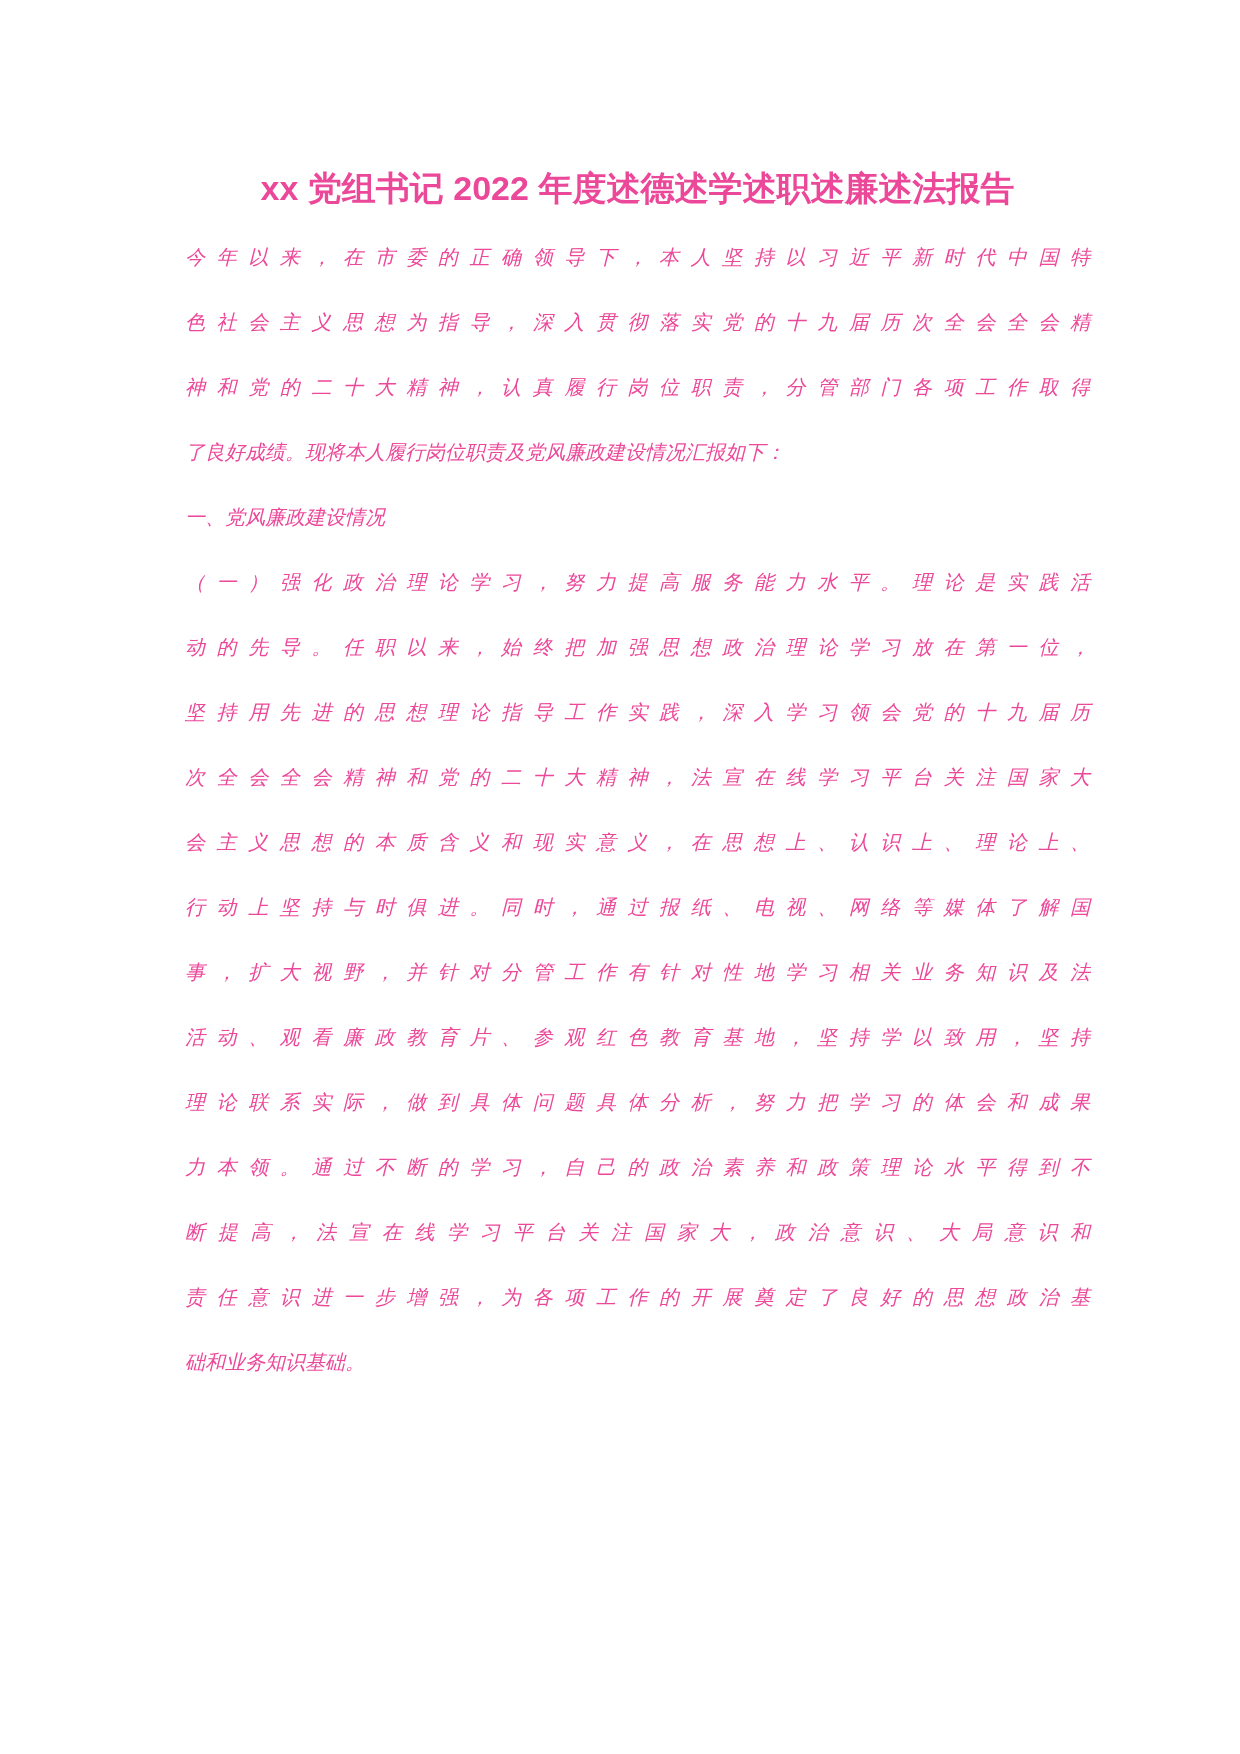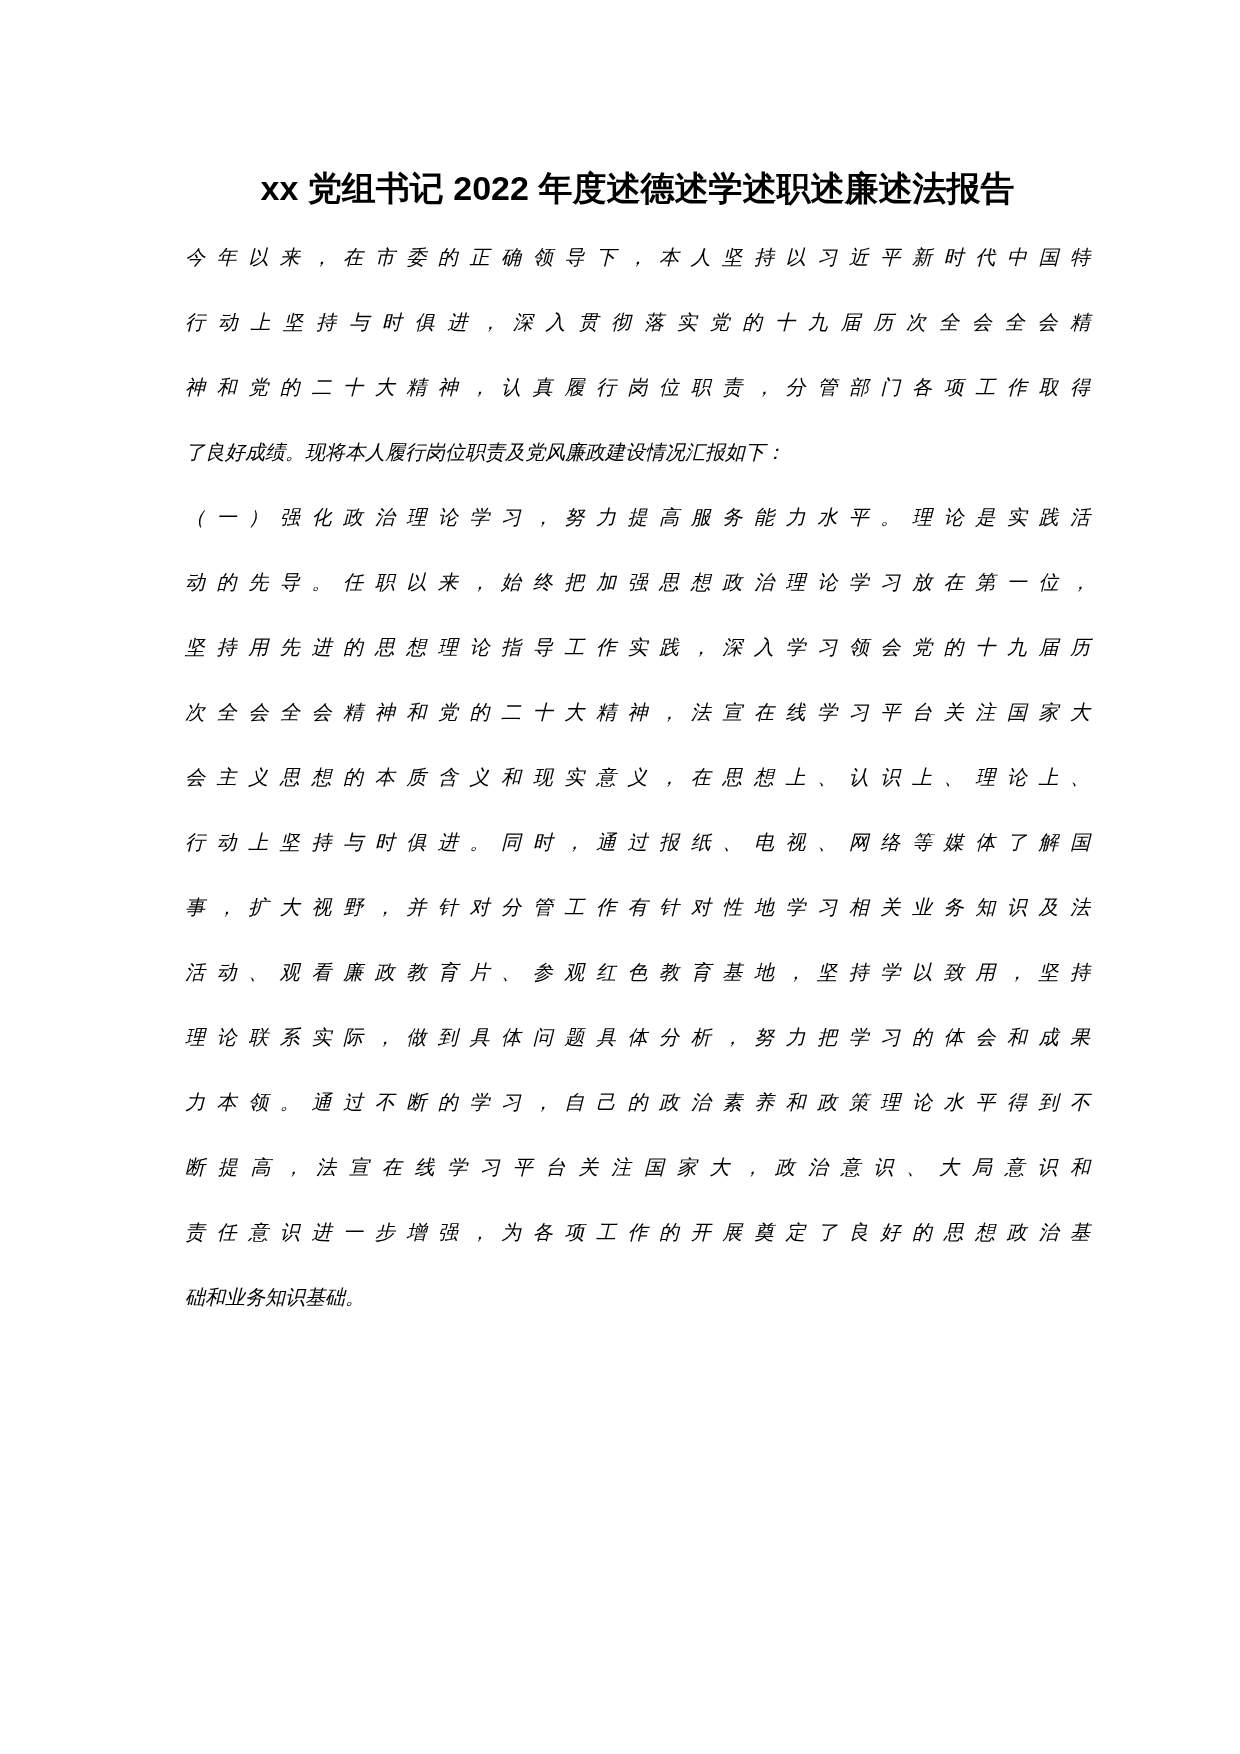--- a/index.html
+++ b/index.html
@@ -1,21 +1,21 @@
 <!DOCTYPE html>
 <html><head>
 <meta charset="utf-8">
 <style>
   html, body { margin: 0; padding: 0; }
   .page {
     position: relative;
     width: 1240px;
     height: 1754px;
     background: #ffffff;
-    color: #000000;
+    color: #ec4899;
     font-family: "Liberation Sans", "DejaVu Sans", sans-serif;
     overflow: hidden;
   }
   .content {
     padding-top: 152px;
     margin-left: 185px;
     width: 905px;
   }
   .doc-title {
     margin: 0;
@@ -39,23 +39,24 @@
   }
 </style>
 </head>
 <body>
 
 <div class="page">
   <div class="content">
     <h1 class="doc-title">xx 党组书记 2022 年度述德述学述职述廉述法报告</h1>
     <div class="doc-body" id="doc-body">
         <div class="line fill">今年以来，在市委的正确领导下，本人坚持以习近平新时代中国特</div>
-        <div class="line fill">行动上坚持与时俱进，深入贯彻落实党的十九届历次全会全会精</div>
+        <div class="line fill">色社会主义思想为指导，深入贯彻落实党的十九届历次全会全会精</div>
         <div class="line fill">神和党的二十大精神，认真履行岗位职责，分管部门各项工作取得</div>
         <div class="line">了良好成绩。现将本人履行岗位职责及党风廉政建设情况汇报如下：</div>
+        <div class="line">一、党风廉政建设情况</div>
         <div class="line fill">（一）强化政治理论学习，努力提高服务能力水平。理论是实践活</div>
         <div class="line fill">动的先导。任职以来，始终把加强思想政治理论学习放在第一位，</div>
         <div class="line fill">坚持用先进的思想理论指导工作实践，深入学习领会党的十九届历</div>
         <div class="line fill">次全会全会精神和党的二十大精神，法宣在线学习平台关注国家大</div>
         <div class="line fill">会主义思想的本质含义和现实意义，在思想上、认识上、理论上、</div>
         <div class="line fill">行动上坚持与时俱进。同时，通过报纸、电视、网络等媒体了解国</div>
         <div class="line fill">事，扩大视野，并针对分管工作有针对性地学习相关业务知识及法</div>
         <div class="line fill">活动、观看廉政教育片、参观红色教育基地，坚持学以致用，坚持</div>
         <div class="line fill">理论联系实际，做到具体问题具体分析，努力把学习的体会和成果</div>
         <div class="line fill">力本领。通过不断的学习，自己的政治素养和政策理论水平得到不</div>

